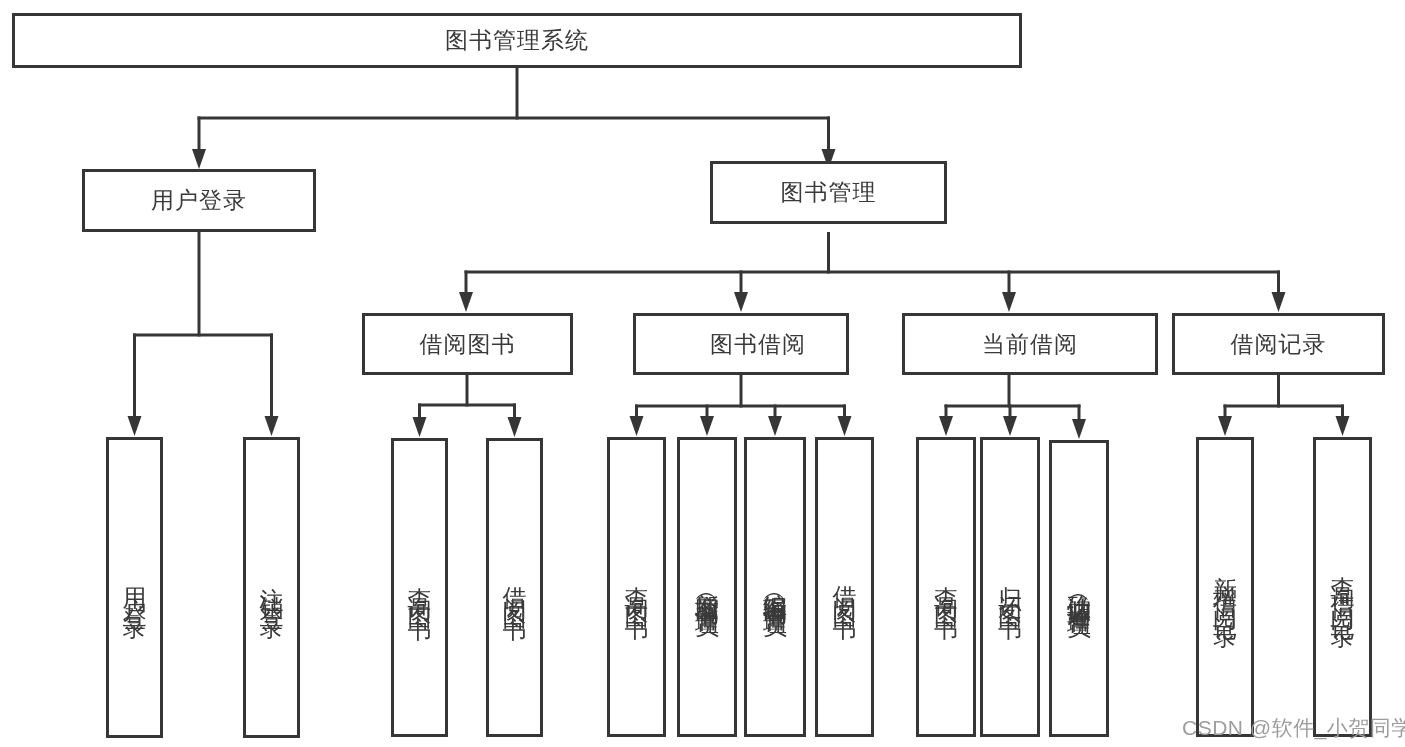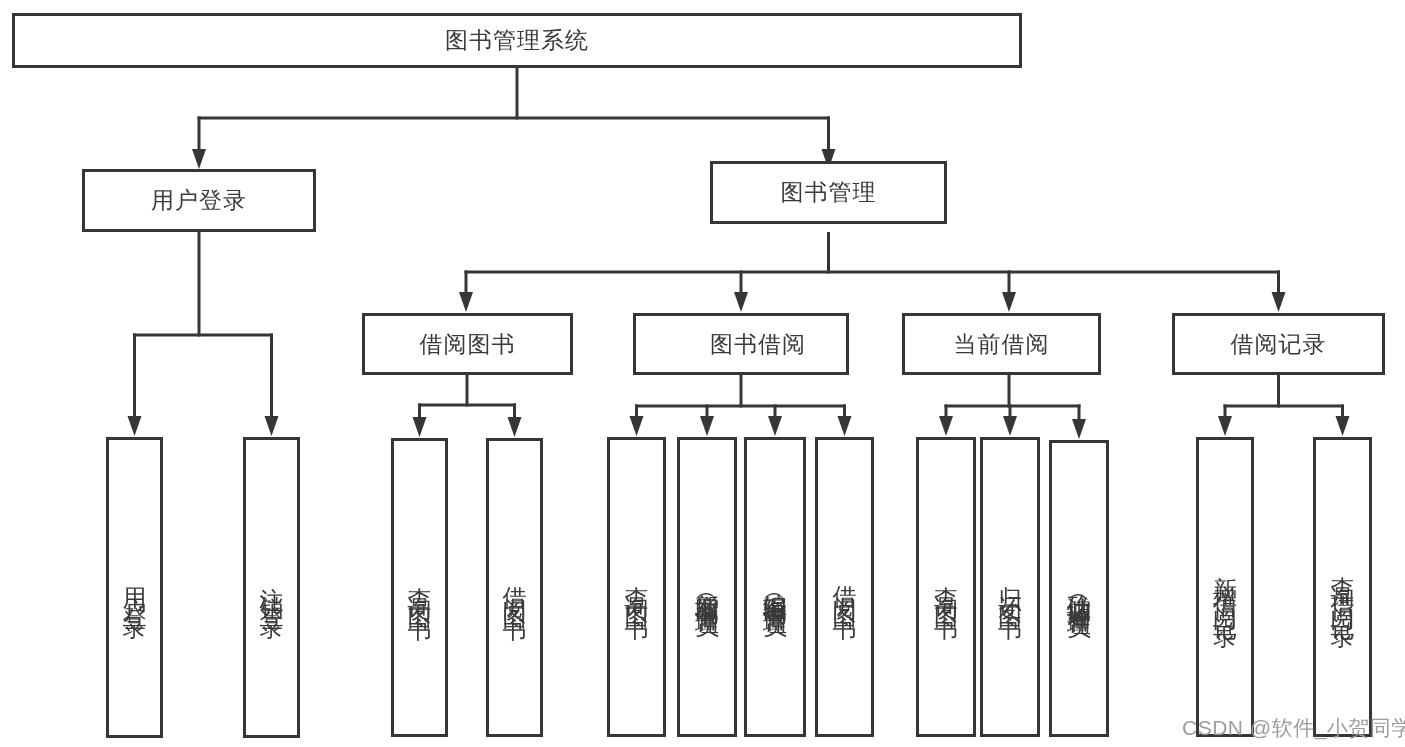--- a/index.html
+++ b/index.html
@@ -144,21 +144,21 @@
   <div class="node" style="left:710px; top:161px; width:237px; height:63px;">
     <span>图书管理</span>
   </div>
 
   <div class="node" style="left:362px; top:313px; width:211px; height:62px;">
     <span>借阅图书</span>
   </div>
   <div class="node" style="left:633px; top:313px; width:216px; height:62px;padding-left:34px;">
     <span>图书借阅</span>
   </div>
-  <div class="node" style="left:902px; top:313px; width:199px; height:62px;">
+  <div class="node" style="left:902px; top:313px; width:256px; height:62px;">
     <span>当前借阅</span>
   </div>
   <div class="node" style="left:1172px; top:313px; width:213px; height:62px;">
     <span>借阅记录</span>
   </div>
 
   <div class="node vnode" style="left:106px; top:437px; width:57px; height:301px;">
     <span class="vtext">用户登录</span>
   </div>
   <div class="node vnode" style="left:243px; top:437px; width:57px; height:301px;">

